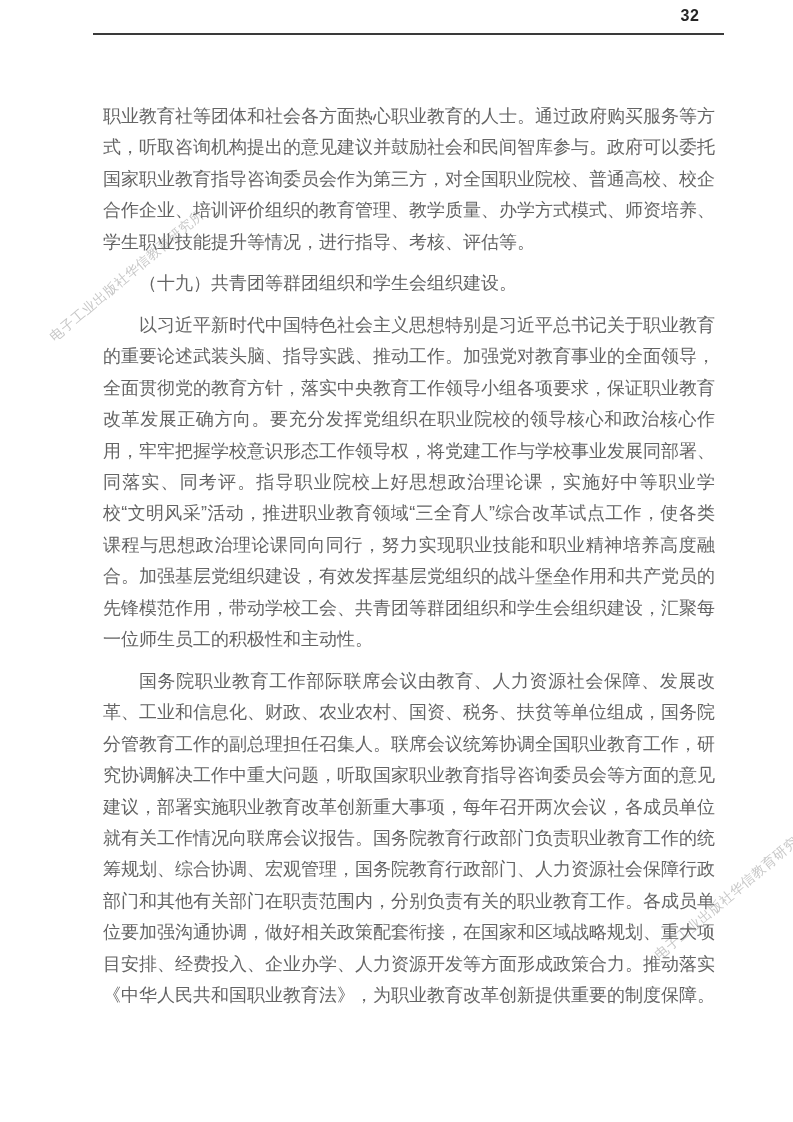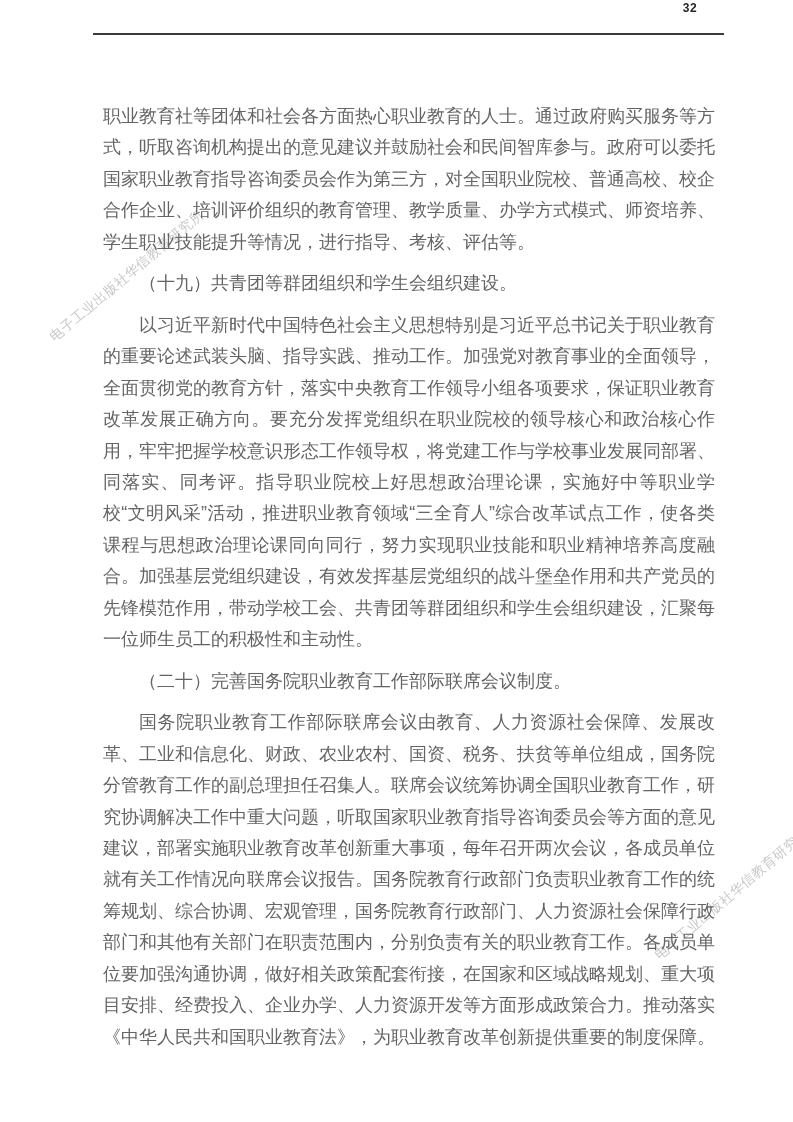--- a/index.html
+++ b/index.html
@@ -9,23 +9,23 @@
     font-family: "Liberation Sans", sans-serif;
     position: relative;
     overflow: hidden;
   }
   .page {
     position: absolute; inset: 0;
     background: #ffffff;
   }
   .page-number {
     position: absolute;
-    top: 1px; left: 660px; width: 60px;
+    top: 7px; left: 660px; width: 60px;
     text-align: center;
-    font-size: 12px;
+    font-size: 16px;
     font-weight: 600;
     color: #262626;
     letter-spacing: 0.5px;
   }
   .header-rule {
     position: absolute;
     top: 33px; left: 93px;
     width: 631px; height: 2px;
     background: #3a3a3a;
   }
@@ -71,17 +71,16 @@
   <div class="watermark wm-right">电子工业出版社华信教育研究所</div>
 
   <div class="page-number">32</div>
 
   <div class="header-rule"></div>
 
   <div class="content">
       <p class="para no-indent">职业教育社等团体和社会各方面热心职业教育的人士。通过政府购买服务等方式，听取咨询机构提出的意见建议并鼓励社会和民间智库参与。政府可以委托国家职业教育指导咨询委员会作为第三方，对全国职业院校、普通高校、校企合作企业、培训评价组织的教育管理、教学质量、办学方式模式、师资培养、学生职业技能提升等情况，进行指导、考核、评估等。</p>
       <p class="para">（十九）共青团等群团组织和学生会组织建设。</p>
       <p class="para">以习近平新时代中国特色社会主义思想特别是习近平总书记关于职业教育的重要论述武装头脑、指导实践、推动工作。加强党对教育事业的全面领导，全面贯彻党的教育方针，落实中央教育工作领导小组各项要求，保证职业教育改革发展正确方向。要充分发挥党组织在职业院校的领导核心和政治核心作用，牢牢把握学校意识形态工作领导权，将党建工作与学校事业发展同部署、同落实、同考评。指导职业院校上好思想政治理论课，实施好中等职业学校“文明风采”活动，推进职业教育领域“三全育人”综合改革试点工作，使各类课程与思想政治理论课同向同行，努力实现职业技能和职业精神培养高度融合。加强基层党组织建设，有效发挥基层党组织的战斗堡垒作用和共产党员的先锋模范作用，带动学校工会、共青团等群团组织和学生会组织建设，汇聚每一位师生员工的积极性和主动性。</p>
-      <p class="para">（二十）完善国务院职业教育工作部际联席会议制度。</p>
       <p class="para">国务院职业教育工作部际联席会议由教育、人力资源社会保障、发展改革、工业和信息化、财政、农业农村、国资、税务、扶贫等单位组成，国务院分管教育工作的副总理担任召集人。联席会议统筹协调全国职业教育工作，研究协调解决工作中重大问题，听取国家职业教育指导咨询委员会等方面的意见建议，部署实施职业教育改革创新重大事项，每年召开两次会议，各成员单位就有关工作情况向联席会议报告。国务院教育行政部门负责职业教育工作的统筹规划、综合协调、宏观管理，国务院教育行政部门、人力资源社会保障行政部门和其他有关部门在职责范围内，分别负责有关的职业教育工作。各成员单位要加强沟通协调，做好相关政策配套衔接，在国家和区域战略规划、重大项目安排、经费投入、企业办学、人力资源开发等方面形成政策合力。推动落实《中华人民共和国职业教育法》，为职业教育改革创新提供重要的制度保障。</p>
     </div>
 
 </div>
 
 </body></html>

